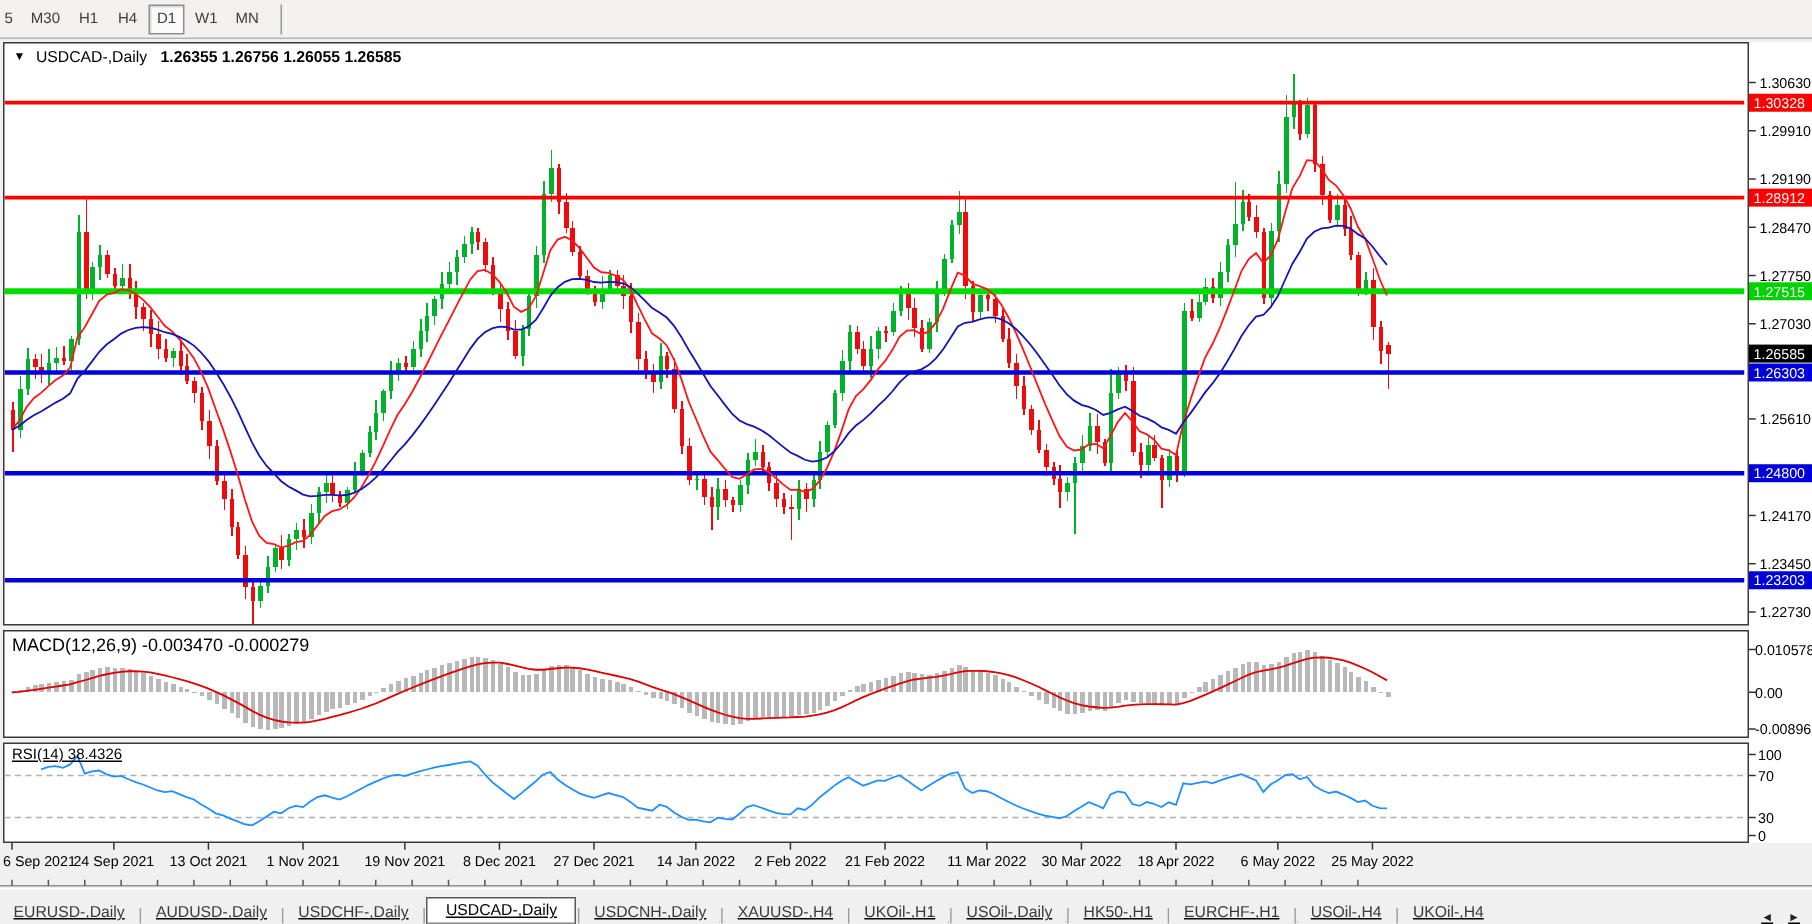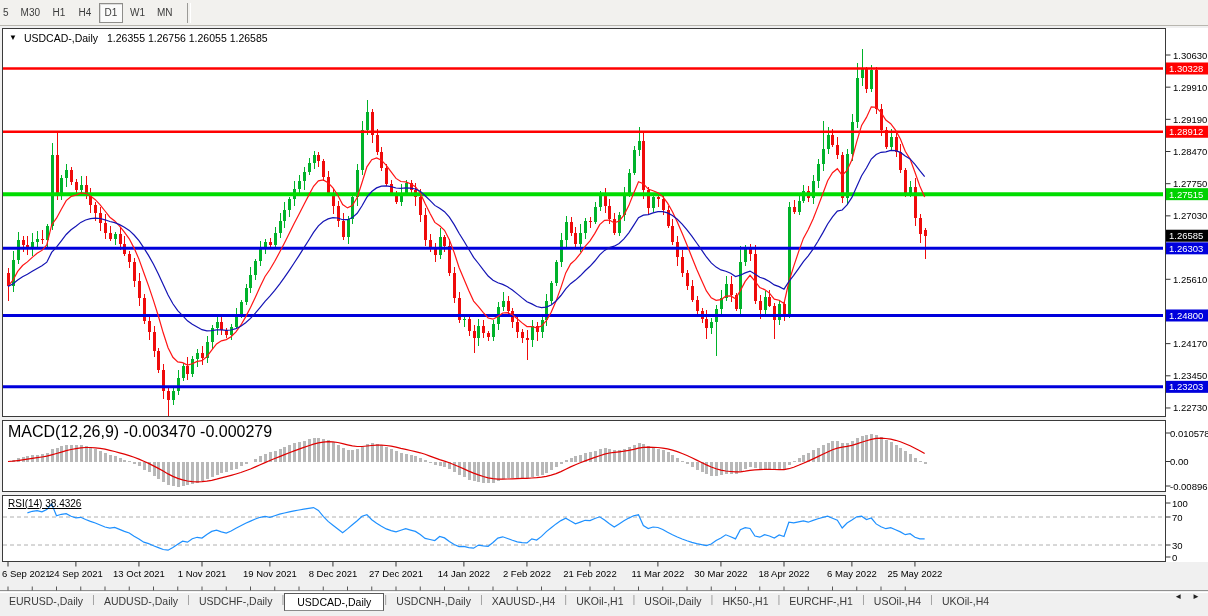--- a/index.html
+++ b/index.html
@@ -10,30 +10,30 @@
            border-bottom:1px solid #b8b6af;display:flex;align-items:center;box-sizing:border-box;}
   .tf-btn{height:20px;min-width:24px;padding:0 4px;margin:0 1px;display:flex;align-items:center;justify-content:center;
           font-size:10px;color:#3c3c3c;border:1px solid transparent;box-sizing:border-box;cursor:default;}
   .tf-btn.first{min-width:12px;margin-left:-2px;}
   .tf-btn.active{background:#fafafa;border:1px solid #8e8d8a;box-shadow:inset 1px 1px 0 #dcdcdc;text-align:right;}
   .tb-sep{width:2px;height:20px;margin-left:8px;border-left:1px solid #9b9a96;border-right:1px solid #ffffff;}
   
   .ovl{position:absolute;font-size:10.5px;color:#000;white-space:pre;z-index:3;}
   #chart-title{left:9px;top:32px;display:flex;align-items:center;}
   #chart-title .tri{font-size:8px;margin-right:7px;position:relative;top:-1px;}
-  #chart-title .ohlc{margin-left:9px;}
-  #macd-label{left:8px;top:423px;font-size:16px;}
+  #chart-title .ohlc{margin-left:9px;font-weight:bold;}
+  #macd-label{left:8px;top:423px;font-size:12px;}
   #rsi-label{left:8px;top:498px;font-size:10px;text-decoration:underline;}
   
   #chart-svg{position:absolute;left:0;top:0;z-index:1;}
   svg text{font-family:"Liberation Sans",sans-serif;font-size:9.5px;fill:#000;}
   svg text.badge-t{fill:#fff;}
   
   #tabbar{position:absolute;left:0;top:592px;width:1208px;height:24px;background:#f0f0f0;
-          border-top:1px solid #ffffff;display:flex;align-items:flex-start;box-sizing:border-box;z-index:4;}
+          border-top:1px solid #ffffff;display:flex;align-items:flex-end;box-sizing:border-box;z-index:4;text-decoration:underline;}
   .tab{font-size:10.5px;color:#3a3a3a;padding:2px 9px;white-space:nowrap;cursor:default;}
   .tab.active{background:#ffffff;border:1px solid #5a5a5a;border-bottom-color:#8a8a8a;color:#000;padding:2px 12px;}
   .tab-sep{color:#9a9a9a;font-size:11px;}
   #tab-scroll{margin-left:auto;display:flex;align-items:center;gap:10px;padding-right:8px;}
   .scr-btn{font-size:8px;color:#222;cursor:default;line-height:1;}
 </style>
 </head>
 <body>
 
 <div id="app">

